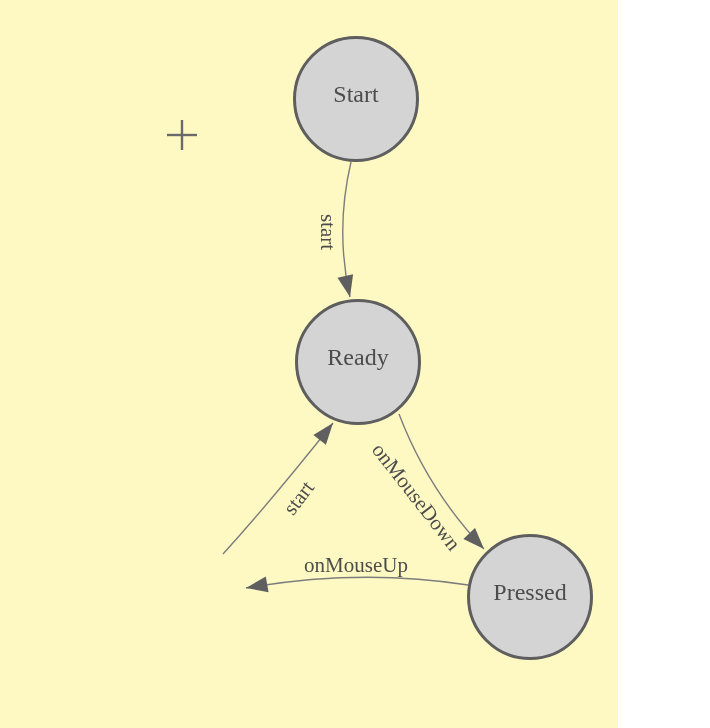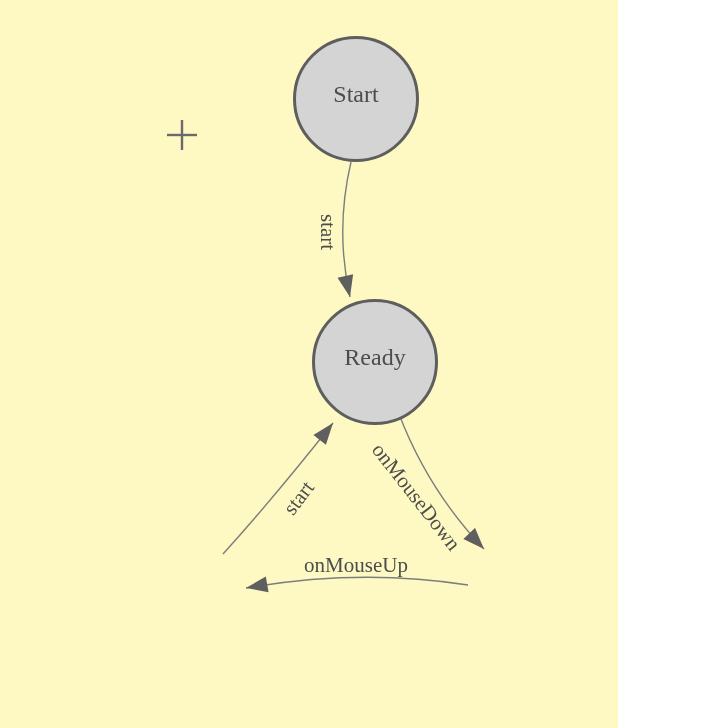--- a/index.html
+++ b/index.html
@@ -40,21 +40,21 @@
     justify-content: center;
     cursor: default;
   }
   .node .node-label {
     font-size: 24px;
     color: #4c4c4c;
     margin-top: -9px;
     white-space: nowrap;
   }
   .node-start   { left: 293px; top: 36px; }
-  .node-ready   { left: 312px; top: 299px; }
+  .node-ready   { left: 295px; top: 299px; }
   .node-clicked { left: 119px; top: 539px; }
   .node-pressed { left: 467px; top: 534px; }
   .edge-label {
     position: absolute;
     font-size: 21px;
     color: #4c4c4c;
     white-space: nowrap;
   }
   .edge-label-1 { left: 327px; top: 232px; transform: translate(-50%,-50%) rotate(90deg); }
   .edge-label-2 { left: 299px; top: 498px; transform: translate(-50%,-50%) rotate(-53deg); }
@@ -83,19 +83,22 @@
     <path class="edge" d="M 399 414 Q 428 490 484 549" marker-end="url(#arrow)"></path>
     <path class="edge" d="M 468 585 Q 360 568 246 588" marker-end="url(#arrow)"></path>
   </svg>
 
   <div class="node node-start">
     <span class="node-label">Start</span>
   </div>
   <div class="node node-ready">
     <span class="node-label">Ready</span>
   </div>
+  <div class="node node-pressed">
+    <span class="node-label">Pressed</span>
+  </div>
 
   <div class="edge-label edge-label-1">start</div>
   <div class="edge-label edge-label-2">start</div>
   <div class="edge-label edge-label-3">onMouseDown</div>
   <div class="edge-label edge-label-4">onMouseUp</div>
 
 </div>
 
 </body></html>

